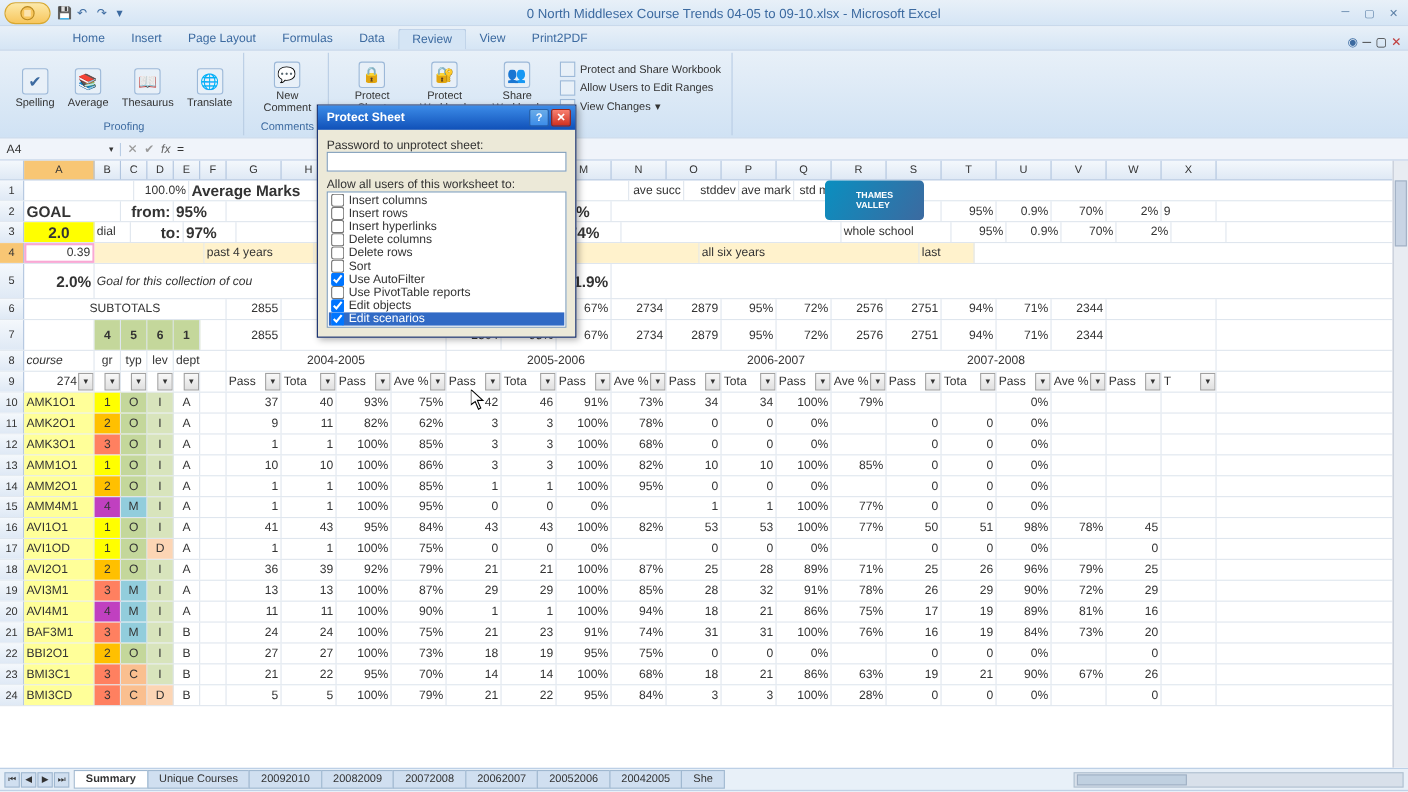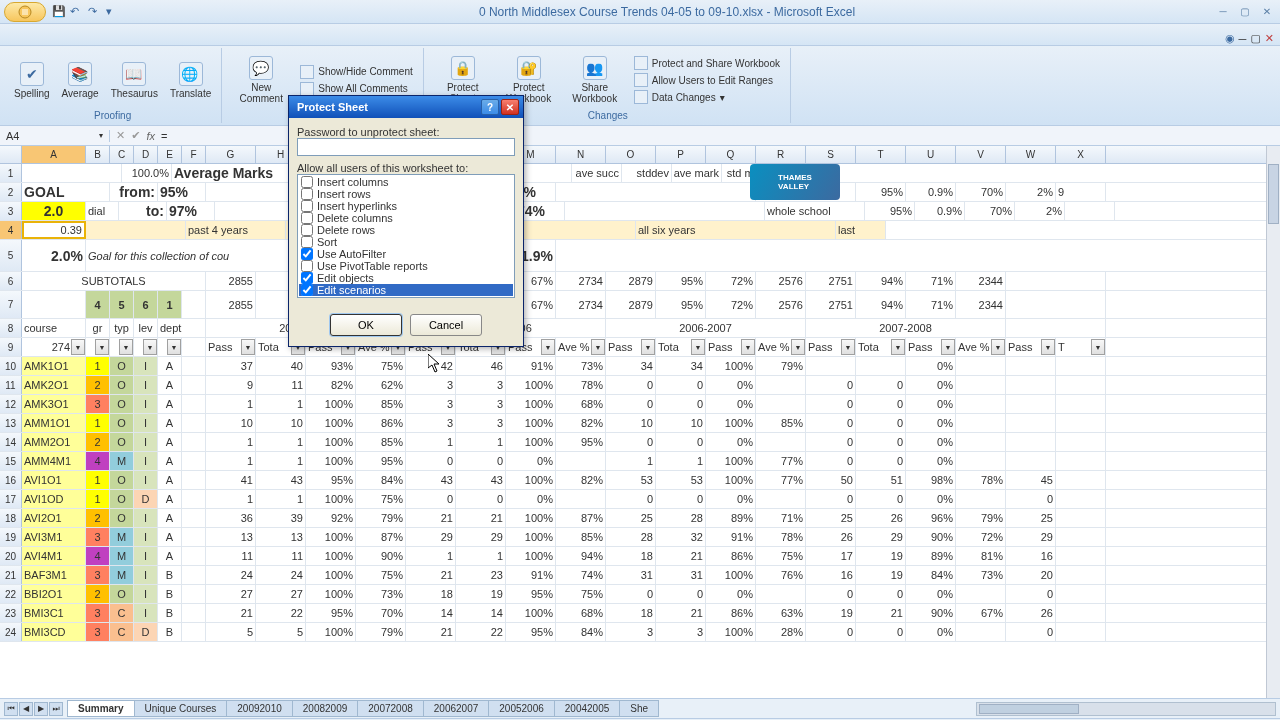--- a/index.html
+++ b/index.html
@@ -47,21 +47,21 @@
 .row-h { width: 22px; background: linear-gradient(#f4f8fc,#dfe9f5); border-right: 1px solid #b0c4de; text-align: center; font-size: 10px; display: flex; align-items: center; justify-content: center; }
 .cell { border-right: 1px solid #dfe6ee; padding: 0 2px; font-size: 11px; display: flex; align-items: center; overflow: hidden; white-space: nowrap; }
 .cell.right { justify-content: flex-end; }
 .cell.center { justify-content: center; }
 .cell.bold { font-weight: bold; font-size: 14px; }
 .cell.ital { font-style: italic; }
 .cell.yellow { background: #ffff00; }
 .cell.green { background: #c4d79b; font-weight: bold; }
 .cell.hlt { background: #ffff99; }
 .cell.sel { background: #fff2cc; }
-.cell.selected-cell { border: 2px solid #eab308; }
+.cell.selected-cell { border: 2px solid #f9a8d4; }
 .filter-btn { position: absolute; right: 0; top: 1px; width: 14px; height: 16px; background: linear-gradient(#f8f8f8,#e0e0e0); border: 1px solid #a0a0a0; display: flex; align-items: center; justify-content: center; font-size: 7px; color: #333; }
 .cell.hasfilter { position: relative; padding-right: 15px; }
 
 .sheet-tabs { height: 20px; background: #e8f0f8; border-top: 1px solid #b8cce4; display: flex; align-items: center; padding: 0 4px; gap: 0; }
 .sheet-tab { padding: 2px 10px; background: #d0dff0; border: 1px solid #a0b8d0; font-size: 10px; cursor: pointer; margin-right: -1px; }
 .sheet-tab.active { background: #fff; font-weight: bold; }
 .nav-btns { display: flex; gap: 1px; margin-right: 4px; }
 .nav-btns span { width: 14px; height: 14px; background: #d0dff0; border: 1px solid #a0b8d0; display: inline-flex; align-items: center; justify-content: center; font-size: 8px; cursor: pointer; }
 
 .status-bar { height: 20px; background: linear-gradient(#e8f0f8,#d5e5f5); border-top: 1px solid #b8cce4; display: flex; align-items: center; padding: 0 8px; font-size: 11px; color: #3c6aa0; justify-content: space-between; }
@@ -105,20 +105,30 @@
   </div>
   <div class="title">0 North Middlesex Course Trends 04-05 to 09-10.xlsx - Microsoft Excel</div>
   <div class="win-controls">
     <span>─</span>
     <span>▢</span>
     <span>✕</span>
   </div>
 </div>
 
 <div class="tabs">
+  <div id="tabs-container" style="display: flex;">
+      <div class="tab">Home</div>
+      <div class="tab">Insert</div>
+      <div class="tab">Page Layout</div>
+      <div class="tab">Formulas</div>
+      <div class="tab">Data</div>
+      <div class="tab active">Review</div>
+      <div class="tab">View</div>
+      <div class="tab">Print2PDF</div>
+    </div>
   <div class="tab-right">
     <span style="color:#3c6aa0;">◉</span>
     <span>─</span>
     <span>▢</span>
     <span style="color:#c04040;">✕</span>
   </div>
 </div>
 
 <div class="ribbon">
   <div class="ribbon-group">
@@ -141,30 +151,20 @@
         </div>
     </div>
     <div class="ribbon-group-label">Proofing</div>
   </div>
   <div class="ribbon-group">
     <div class="ribbon-group-body">
       <div class="big-btn">
           <div class="icon">💬</div>
           <div class="lbl">New Comment</div>
         </div>
-      <div class="small-btns">
-        <div class="small-btn">
-            <span class="icon"></span>
-            <span>Show/Hide Comment</span>
-          </div>
-        <div class="small-btn">
-            <span class="icon"></span>
-            <span>Show All Comments</span>
-          </div>
-      </div>
     </div>
     <div class="ribbon-group-label">Comments</div>
   </div>
   <div class="ribbon-group" style="flex:0 0 auto;">
     <div class="ribbon-group-body">
       <div class="big-btn">
           <div class="icon">🔒</div>
           <div class="lbl">Protect Sheet</div>
         </div>
       <div class="big-btn">
@@ -177,21 +177,21 @@
         </div>
       <div class="small-btns">
         <div class="small-btn">
             <span class="icon"></span>
             <span>Protect and Share Workbook</span>
           </div>
         <div class="small-btn">
             <span class="icon"></span>
             <span>Allow Users to Edit Ranges</span>
           </div>
-        <div class="small-btn"><span class="icon"></span><span>Data Changes</span> ▾</div>
+        <div class="small-btn"><span class="icon"></span><span>View Changes</span> ▾</div>
       </div>
     </div>
     <div class="ribbon-group-label">Changes</div>
   </div>
 </div>
 
 <div class="formula-bar">
   <div class="name-box">
       <span>A4</span>
       <span style="font-size:8px;">▾</span>
@@ -334,21 +334,21 @@
           <div class="cell right" style="width: 50px;">72%</div>
           <div class="cell right" style="width: 50px;">2576</div>
           <div class="cell right" style="width: 50px;">2751</div>
           <div class="cell right" style="width: 50px;">94%</div>
           <div class="cell right" style="width: 50px;">71%</div>
           <div class="cell right" style="width: 50px;">2344</div>
           <div class="cell " style="width: 100px;"></div>
         </div>
         <div class="g-row">
           <div class="row-h">8</div>
-          <div class="cell " style="width: 64px;">course</div>
+          <div class="cell " style="width: 64px; font-style: italic;">course</div>
           <div class="cell center" style="width: 24px;">gr</div>
           <div class="cell center" style="width: 24px;">typ</div>
           <div class="cell center" style="width: 24px;">lev</div>
           <div class="cell " style="width: 48px;">dept</div>
           <div class="cell center" style="width: 200px;">2004-2005</div>
           <div class="cell center" style="width: 200px;">2005-2006</div>
           <div class="cell center" style="width: 200px;">2006-2007</div>
           <div class="cell center" style="width: 200px;">2007-2008</div>
           <div class="cell " style="width: 100px;"></div>
         </div>
@@ -881,23 +881,19 @@
         <label class="">
           <input type="checkbox" checked="" style="">
           <span>Edit objects</span>
         </label>
         <label class="sel">
           <input type="checkbox" checked="" style="">
           <span>Edit scenarios</span>
         </label>
       </div>
   </div>
-  <div class="dialog-buttons">
-    <button class="default">OK</button>
-    <button>Cancel</button>
-  </div>
 </div>
 
 <div class="cursor">
   <svg width="16" height="20" viewBox="0 0 16 20">
       <path d="M0 0 L0 14 L4 11 L7 18 L9 17 L6 10 L11 10 Z" fill="#fff" stroke="#000" stroke-width="1"></path>
     </svg>
 </div>
 
 </body></html>

